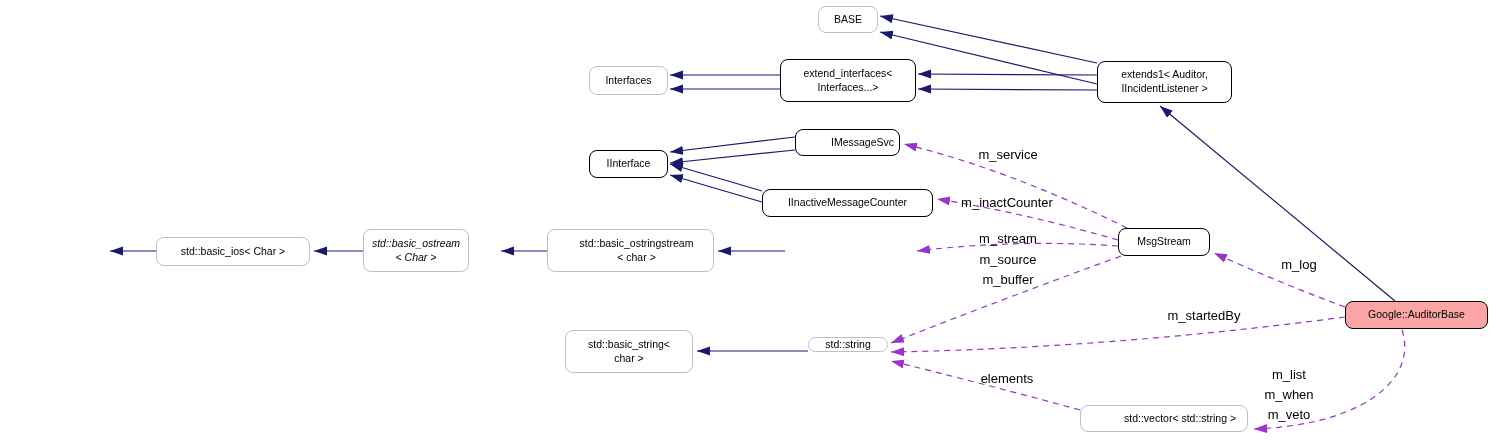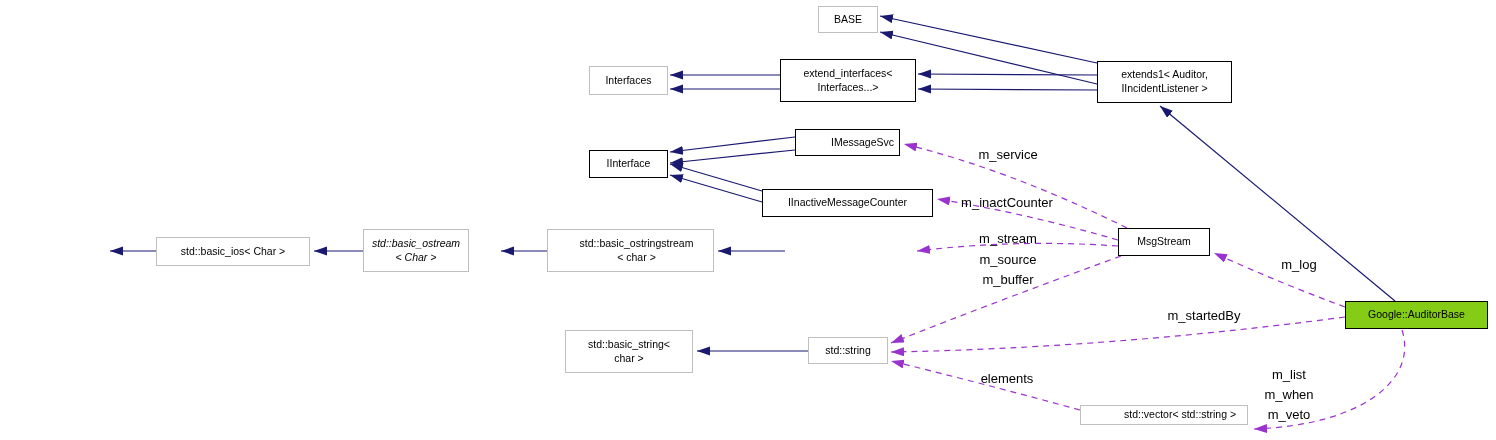--- a/index.html
+++ b/index.html
@@ -4,25 +4,25 @@
 <style>
   html,body{margin:0;padding:0;background:#ffffff;}
   #diagram{
     position:relative;width:1496px;height:440px;background:#ffffff;overflow:hidden;
     font-family:"Liberation Sans", sans-serif;
   }
   #edges{position:absolute;left:0;top:0;width:1496px;height:440px;}
   .node{
     position:absolute;display:flex;align-items:center;justify-content:center;
     text-align:center;white-space:pre-line;background:#ffffff;color:#000000;
-    font-size:10.5px;line-height:1.3;box-sizing:border-box;
+    font-size:10.5px;line-height:1.3;box-sizing:border-box;border-radius:8px;
   }
   .node.ext{border:1px solid #bfbfbf;}
   .node.doc{border:1.5px solid #000000;}
-  .node.main{border:1.5px solid #000000;background:#84cc16;}
+  .node.main{border:1.5px solid #000000;background:#fca5a5;}
   .edge-label{
     position:absolute;transform:translate(-50%,-50%);
     font-size:13px;color:#000000;white-space:pre-line;text-align:center;line-height:1.55;
   }
 </style>
 </head>
 <body>
 
 <div id="diagram">
 
@@ -78,22 +78,22 @@
   <div class="node doc" style="left:762px;top:183px;width:171px;height:28px;margin-top:6px;">IInactiveMessageCounter</div>
   <div class="node ext" style="left:156px;top:237px;width:154px;height:29px;">std::basic_ios&lt; Char &gt;</div>
   <div class="node ext" style="left:363px;top:229px;width:106px;height:43px;font-style:italic;">std::basic_ostream
 &lt; Char &gt;</div>
   <div class="node ext" style="left:547px;top:229px;width:167px;height:43px;padding-left:12px;">std::basic_ostringstream
 &lt; char &gt;</div>
   <div class="node doc" style="left:1118px;top:228px;width:92px;height:28px;">MsgStream</div>
   <div class="node main" style="left:1345px;top:301px;width:143px;height:28px;">Google::AuditorBase</div>
   <div class="node ext" style="left:565px;top:330px;width:128px;height:43px;">std::basic_string&lt;
 char &gt;</div>
-  <div class="node ext" style="left:808px;top:337px;width:80px;height:27px;">std::string</div>
-  <div class="node ext" style="left:1080px;top:405px;width:168px;height:20px;padding-left:32px;">std::vector&lt; std::string &gt;</div>
+  <div class="node ext" style="left:808px;top:337px;width:80px;height:15px;">std::string</div>
+  <div class="node ext" style="left:1080px;top:405px;width:168px;height:27px;padding-left:32px;">std::vector&lt; std::string &gt;</div>
 
   <div class="edge-label" style="left:1008px;top:155px;">m_service</div>
   <div class="edge-label" style="left:1007px;top:203px;">m_inactCounter</div>
   <div class="edge-label" style="left:1008px;top:239px;">m_stream</div>
   <div class="edge-label" style="left:1008px;top:270px;">m_source
 m_buffer</div>
   <div class="edge-label" style="left:1299px;top:265px;">m_log</div>
   <div class="edge-label" style="left:1166px;top:316px;margin-left:38px;">m_startedBy</div>
   <div class="edge-label" style="left:1007px;top:379px;">elements</div>
   <div class="edge-label" style="left:1289px;top:395px;">m_list

